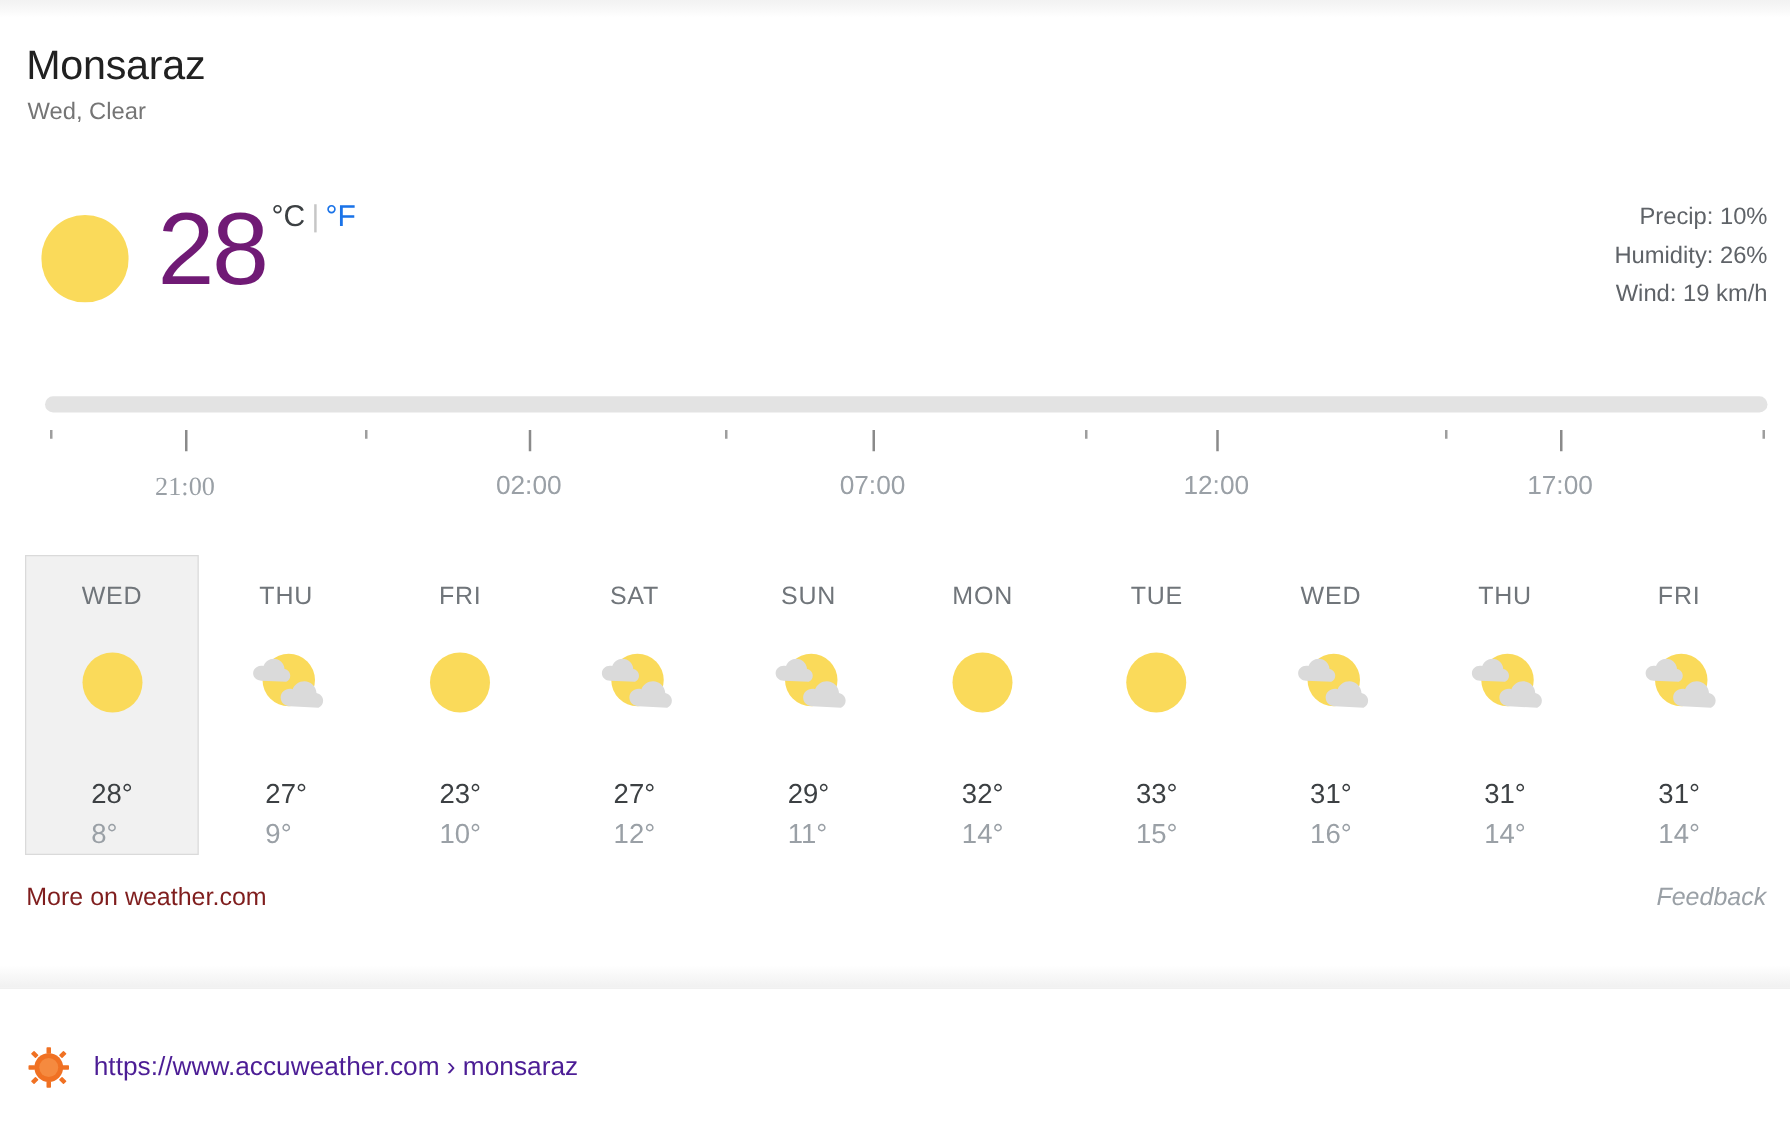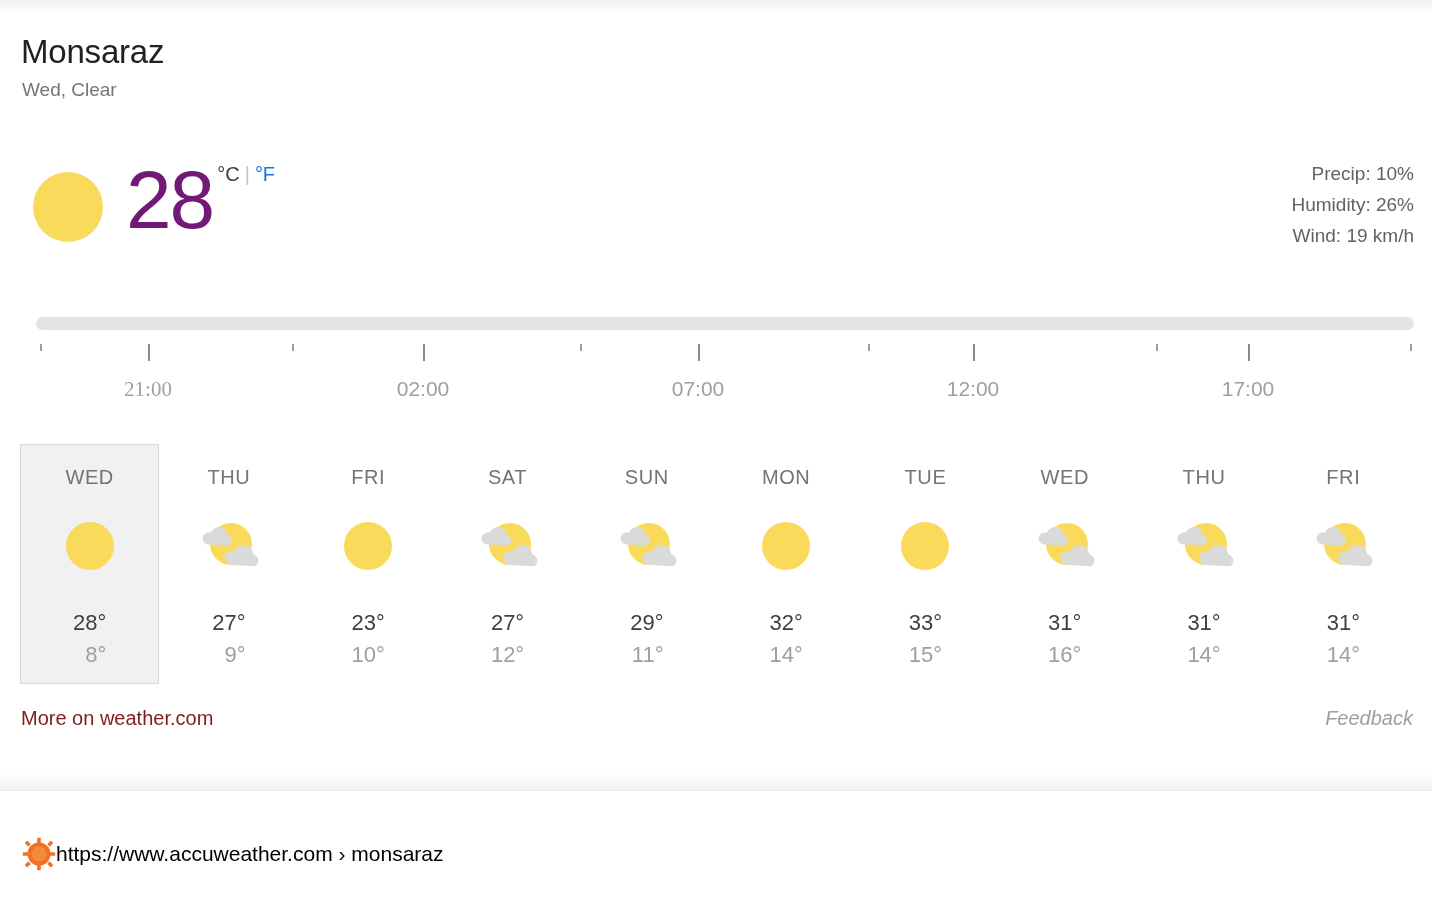--- a/index.html
+++ b/index.html
@@ -47,21 +47,21 @@
     width: 70px; height: 70px;
   }
   .temp-block { position: absolute; left: 126px; top: 152px; height: 100px; }
   .temp-value {
     display: inline-block; vertical-align: top;
     font-size: 82px; font-weight: 400; color: #701a75; line-height: 96px; letter-spacing: -2px;
   }
   .unit-row {
     display: inline-block; vertical-align: top;
     margin-top: 10px; margin-left: 4px;
-    font-size: 20px; line-height: 24px; color: #3c4043; white-space: nowrap;
+    font-size: 24px; line-height: 24px; color: #3c4043; white-space: nowrap;
   }
   .unit-c { color: #3c4043; }
   .unit-sep { color: #c6c6c6; margin: 0 5px; font-weight: 300; }
   .unit-f { color: #1a73e8; cursor: pointer; }
 
   .stats {
     position: absolute; right: 18px; top: 158px;
     text-align: right; font-size: 19px; color: #5f6368; line-height: 31px;
   }
 
@@ -96,21 +96,21 @@
     border: 1px solid transparent;
   }
   .day.selected {
     background: #f1f1f1;
     border: 1px solid #dadada;
   }
   .day-name {
     font-size: 20px; color: #70757a; letter-spacing: 0.6px; line-height: 24px;
   }
   .day-icon { margin-top: 28px; width: 62px; height: 58px; }
-  .day-temps { margin-top: 32px; text-align: right; }
+  .day-temps { margin-top: 44px; text-align: left; }
   .day-high { font-size: 22px; color: #3c4043; line-height: 32px; }
   .day-low  { font-size: 22px; color: #9aa0a6; line-height: 32px; }
 
   
   .more-link {
     position: absolute; left: 21px; top: 705px;
     font-size: 20px; color: #7f1d1d; line-height: 26px; cursor: pointer;
   }
   .feedback-link {
     position: absolute; right: 19px; top: 705px;
@@ -118,21 +118,22 @@
   }
 
   
   .result-row {
     position: absolute; left: 0; top: 826px;
     width: 1432px; height: 56px;
     display: flex; align-items: center;
   }
   .favicon { margin-left: 22px; width: 34px; height: 34px; flex: 0 0 34px; }
   .result-url {
-    font-size: 21px; color: #000000; line-height: 28px; white-space: nowrap; cursor: pointer;
+    margin-left: 19px;
+    font-size: 21px; color: #4c1d95; line-height: 28px; white-space: nowrap; cursor: pointer;
   }
 </style>
 </head>
 <body>
 
 <div id="root">
 
   <div class="card">
     <div class="card-top-edge"></div>
 

